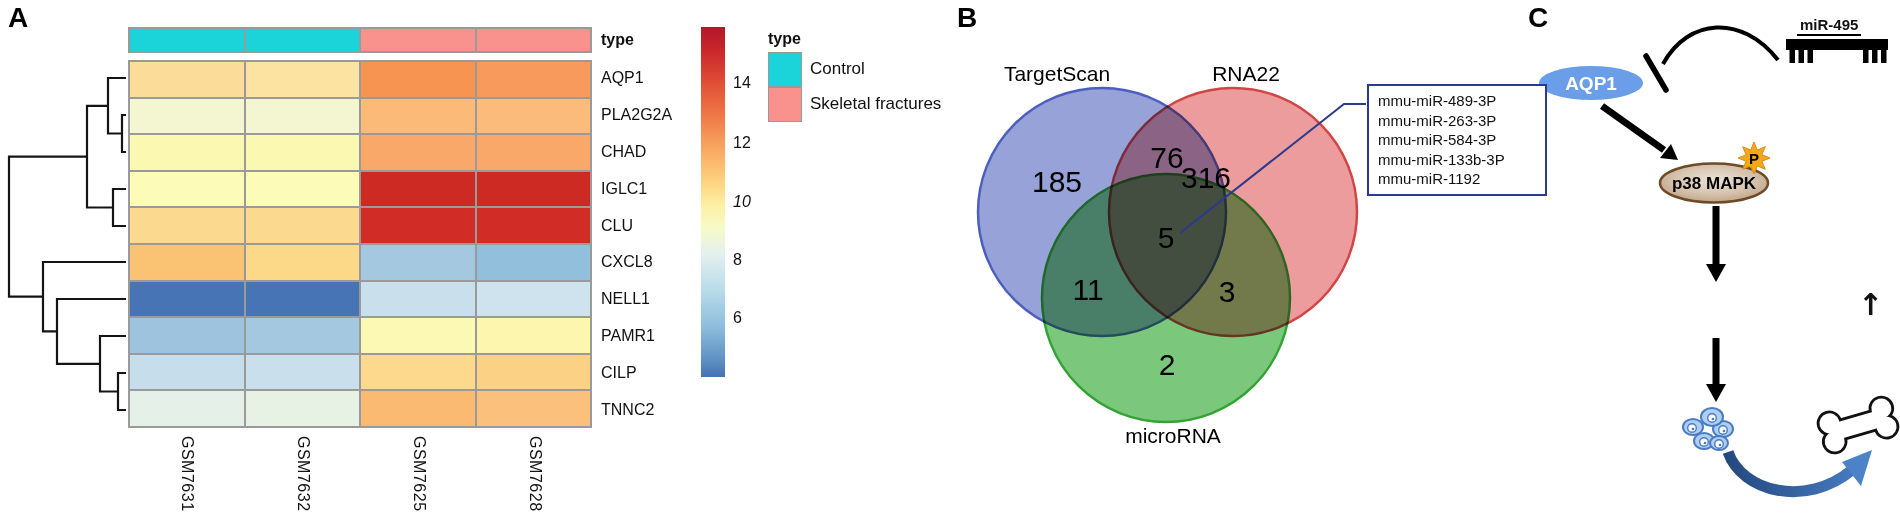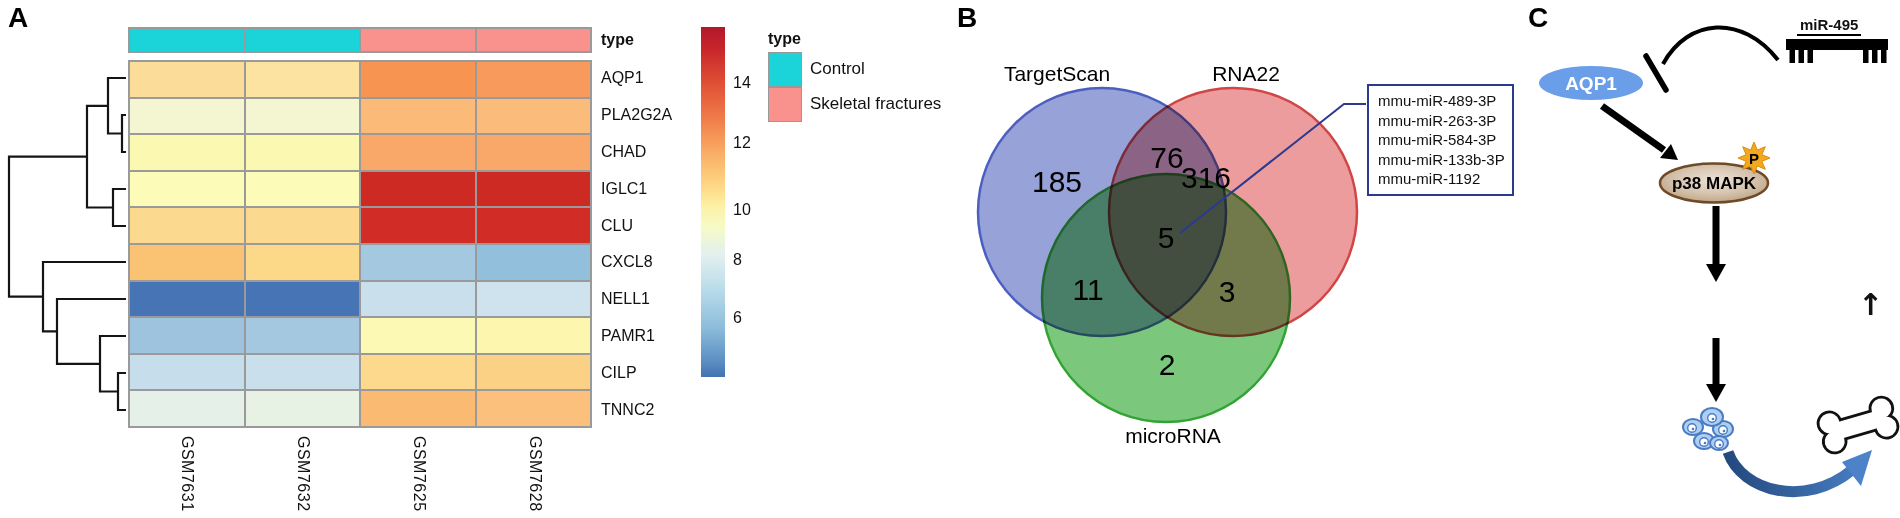--- a/index.html
+++ b/index.html
@@ -31,21 +31,21 @@
   .lg-swatch { position:absolute; left:768px; width:34px; height:35px; border:1px solid #999; }
   .lg-label { position:absolute; left:810px; height:20px; font-size:17px; line-height:20px; white-space:nowrap; }
 
   
   #vectors { position:absolute; left:0; top:0; pointer-events:none; }
   .venn-circle { mix-blend-mode:multiply; stroke-width:2.5; }
 
   
   .venn-num { position:absolute; transform:translate(-50%,-50%); font-size:30px; color:#000; white-space:nowrap; }
   .venn-set-label { position:absolute; transform:translate(-50%,-50%); font-size:21px; color:#000; white-space:nowrap; }
-  #callout { position:absolute; left:1367px; top:84px; width:147px; border:2px solid #2b3a8f;
+  #callout { position:absolute; left:1367px; top:84px; width:180px; border:2px solid #2b3a8f;
              background:#fff; padding:5px 6px 5px 9px; }
   #callout .mirna-line { font-size:15px; line-height:19.5px; white-space:nowrap; }
 
   
   #mir495-label { position:absolute; left:1797px; top:16px; font-size:15px; font-weight:bold;
                   border-bottom:2.5px solid #000; padding:0 3px 1px 3px; }
   #targets-box { position:absolute; left:1594px; top:289px; width:256px; height:35px;
                  background:linear-gradient(115deg,#e9eef9 0%, #c9d4ee 45%, #9fb0e0 100%);
                  border:1px solid #444; box-shadow:5px 5px 0 #131313;
                  display:flex; align-items:center; justify-content:center;
@@ -139,21 +139,21 @@
       <div class="sample-label" style="left: 176px;">GSM7631</div>
       <div class="sample-label" style="left: 292px;">GSM7632</div>
       <div class="sample-label" style="left: 408px;">GSM7625</div>
       <div class="sample-label" style="left: 524px;">GSM7628</div>
     </div>
 
   <div id="colorbar"></div>
   <div id="cb-ticks">
       <div class="cb-tick" style="top: 73px;">14</div>
       <div class="cb-tick" style="top: 133px;">12</div>
-      <div class="cb-tick" style="top: 200px;">10</div>
+      <div class="cb-tick" style="top: 192px; font-style: italic;">10</div>
       <div class="cb-tick" style="top: 250px;">8</div>
       <div class="cb-tick" style="top: 308px;">6</div>
     </div>
 
   <div id="legend-title">type</div>
   <div id="legend-items">
       <div class="lg-swatch" style="top: 52px; background: rgb(27, 212, 218);"></div>
       <div class="lg-label" style="top: 59px;">Control</div>
       <div class="lg-swatch" style="top: 87px; background: rgb(249, 146, 140);"></div>
       <div class="lg-label" style="top: 94px;">Skeletal fractures</div>

